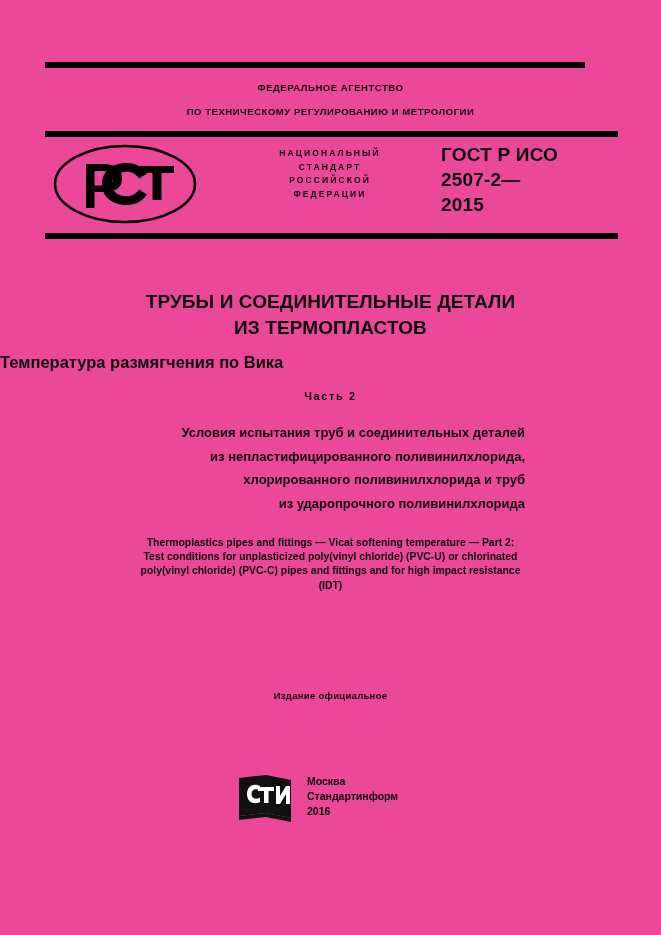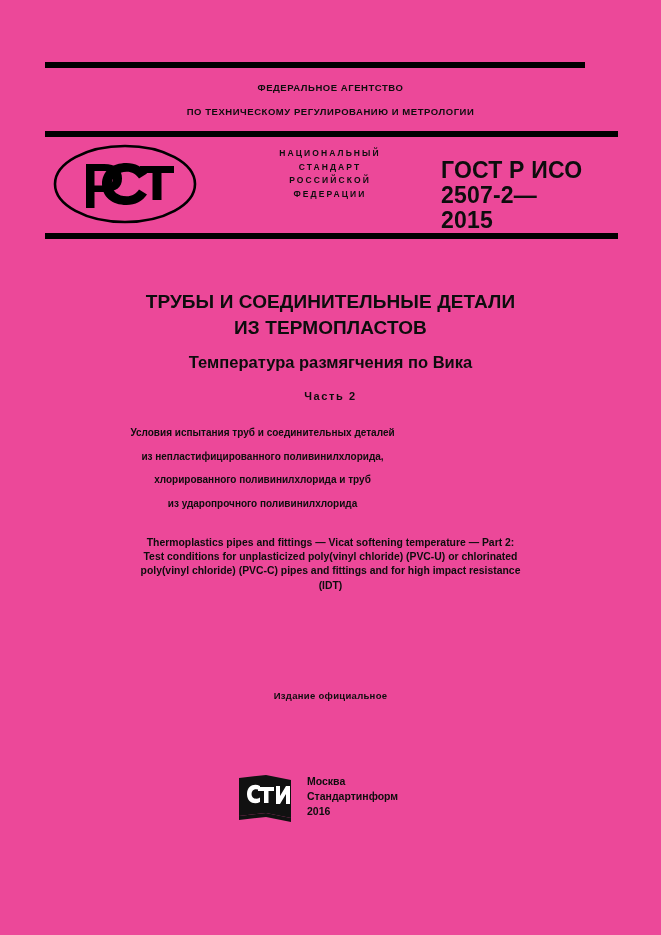--- a/index.html
+++ b/index.html
@@ -68,23 +68,23 @@
     width: 200px;
     text-align: center;
     font-size: 8.5px;
     font-weight: bold;
     letter-spacing: 2.1px;
     line-height: 13.5px;
   }
   .std-number {
     position: absolute;
     left: 396px;
-    top: 18px;
+    top: 2px;
     width: 180px;
-    font-size: 23px;
+    font-size: 19px;
     font-weight: bold;
     line-height: 25px;
     letter-spacing: 0.2px;
   }
 
   
   .title-main {
     position: absolute;
     left: 0;
     top: 289px;
@@ -93,41 +93,41 @@
     font-size: 19px;
     font-weight: bold;
     line-height: 25.5px;
     letter-spacing: 0.1px;
   }
   .title-sub {
     position: absolute;
     left: 0;
     top: 353px;
     width: 661px;
-    text-align: center;
+    text-align: left;
     font-size: 16.5px;
     font-weight: bold;
   }
   .title-part {
     position: absolute;
     left: 0;
     top: 390px;
     width: 661px;
     text-align: center;
     font-size: 11px;
     font-weight: bold;
     letter-spacing: 1.6px;
   }
   .title-scope {
     position: absolute;
     left: 0;
     top: 421px;
     width: 525px;
-    text-align: center;
-    font-size: 10px;
+    text-align: right;
+    font-size: 13px;
     font-weight: bold;
     line-height: 23.5px;
   }
 
   
   .iso-block {
     position: absolute;
     left: 0;
     top: 536px;
     width: 661px;

